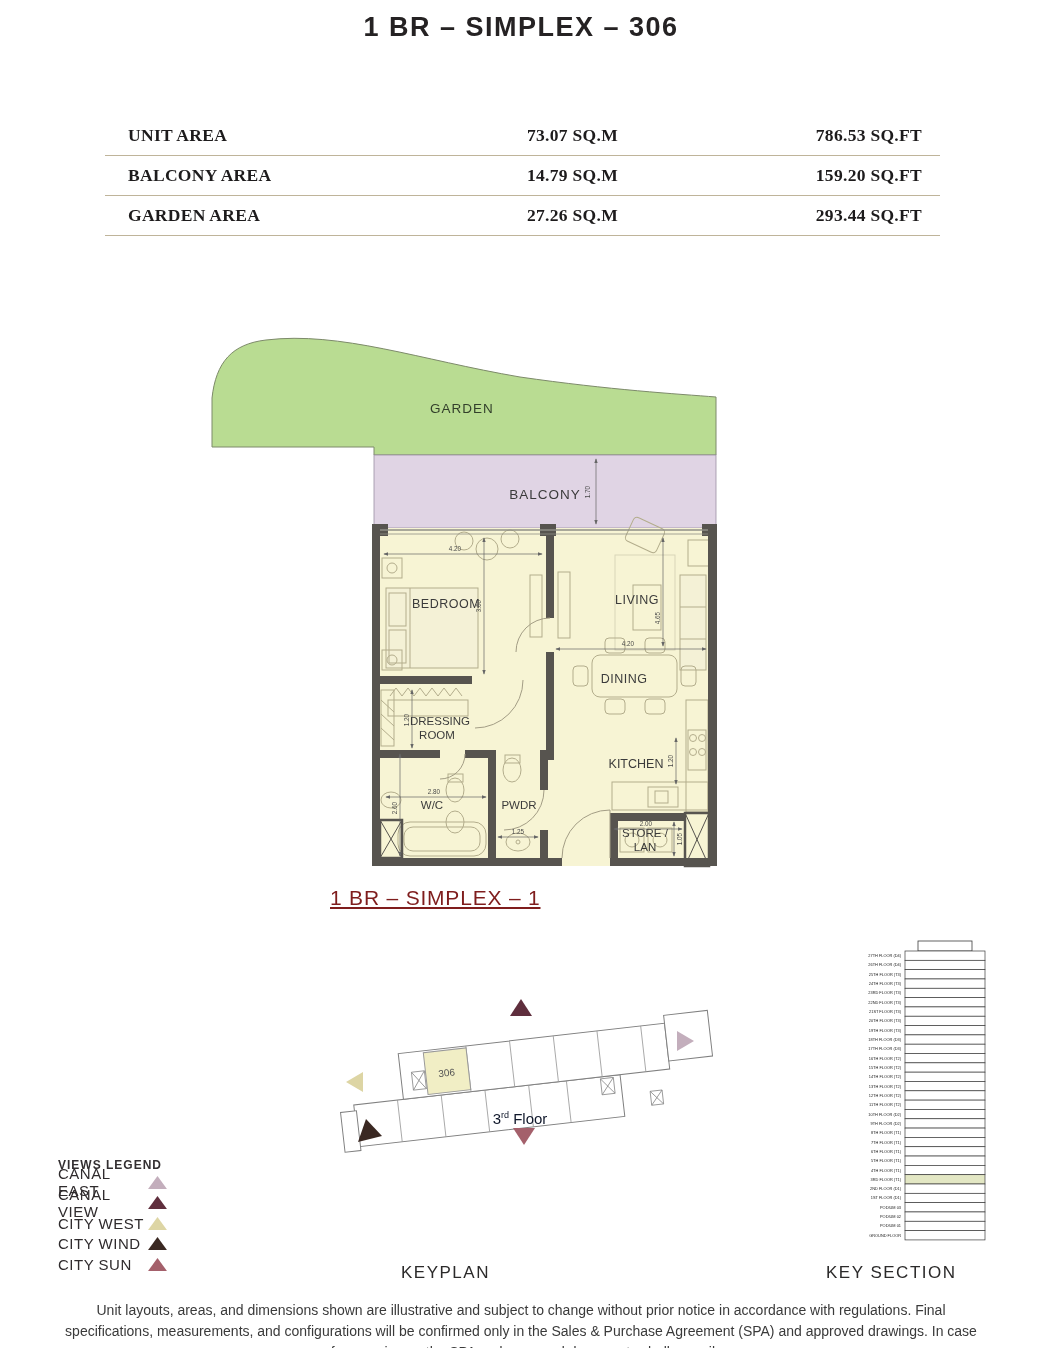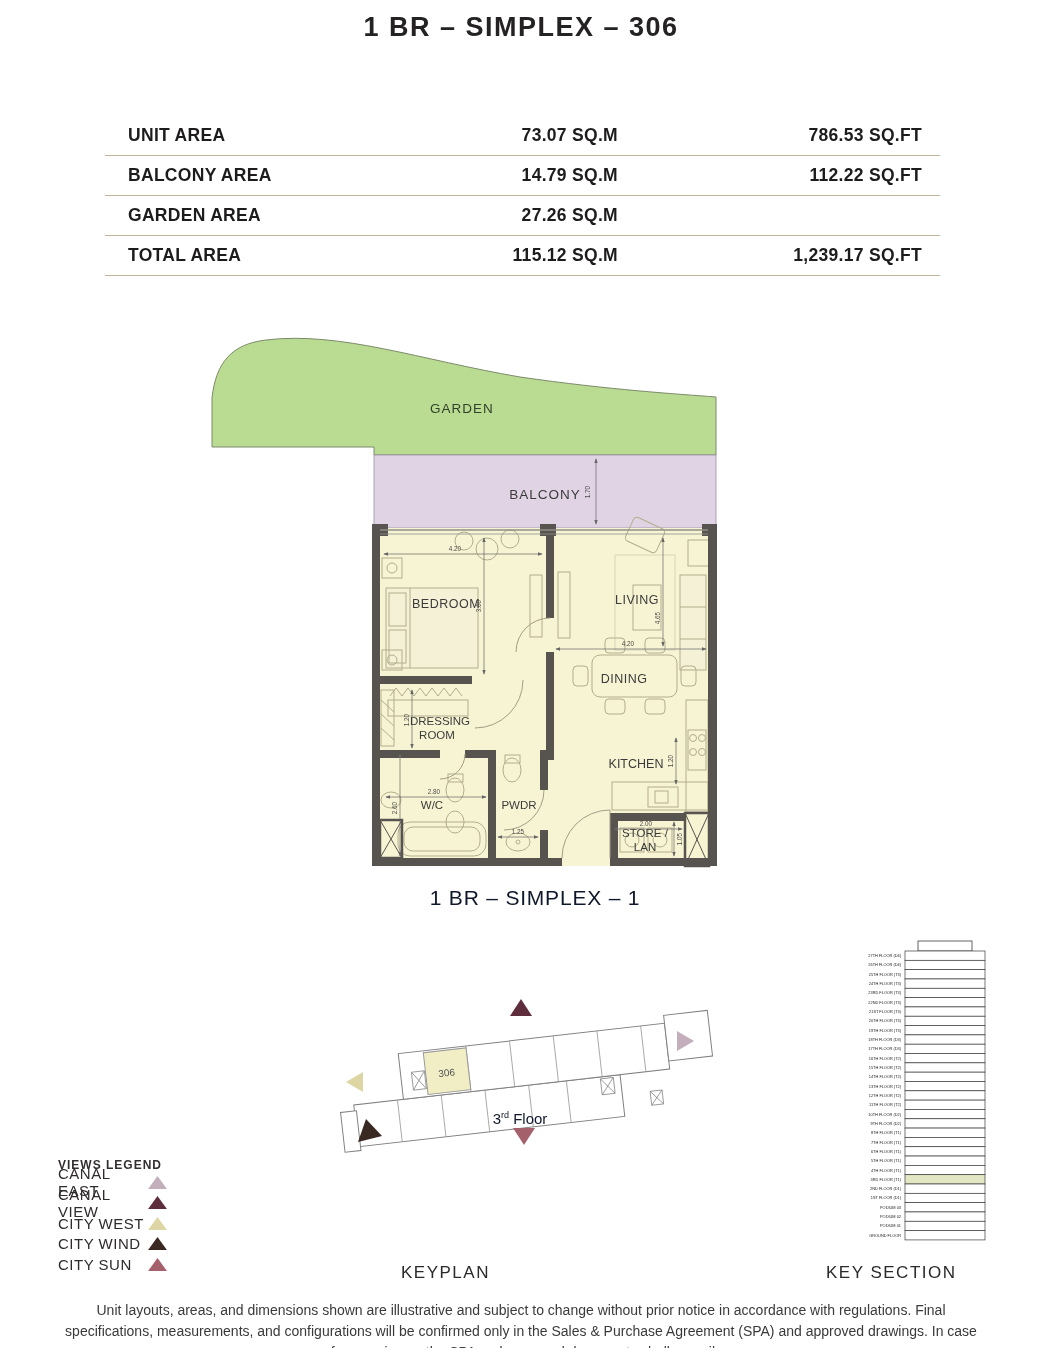--- a/index.html
+++ b/index.html
@@ -9,32 +9,32 @@
   }
   .page-title{
     position:absolute;top:12px;left:0;width:100%;text-align:center;
     font-size:27px;font-weight:800;letter-spacing:1.5px;color:#252223;
   }
   
   .area-table{position:absolute;left:105px;top:116px;width:835px;}
   .area-row{
     display:flex;align-items:center;height:39px;
     border-bottom:1px solid #bfb49a;
-    font-size:17.5px;font-weight:700;color:#1d1b1c;letter-spacing:0.3px;
+    font-size:17.5px;font-weight:700;color:#1d1b1c;letter-spacing:0.3px;font-family:Liberation Serif, serif;
   }
   .area-label{width:270px;padding-left:23px;}
   .area-sqm{width:220px;text-align:right;}
   .area-sqft{flex:1;text-align:right;padding-right:18px;}
   
   .drawing{position:absolute;left:0;top:0;width:1042px;height:1348px;}
   .drawing text{font-family:"Liberation Sans","DejaVu Sans",sans-serif;}
   
   .unit-caption{
-    position:absolute;left:330px;top:886px;width:410px;text-align:center;
-    font-size:21px;font-weight:500;color:#0f172a;letter-spacing:0.8px;
+    position:absolute;left:330px;top:886px;width:410px;
+    font-size:21px;font-weight:500;color:#7f1d1d;letter-spacing:0.8px;text-decoration:underline;
   }
   .floor-indicator{
     position:absolute;left:420px;top:1110px;width:200px;text-align:center;
     font-size:15px;color:#0f172a;
   }
   .floor-indicator sup{font-size:9px;}
   .section-label{
     position:absolute;top:1263px;font-size:17px;font-weight:500;
     letter-spacing:1.5px;color:#2b2a2a;text-align:left;width:220px;
   }
@@ -65,30 +65,26 @@
 
   <div class="area-table">
     <div class="area-row">
       <div class="area-label">UNIT AREA</div>
       <div class="area-sqm">73.07 SQ.M</div>
       <div class="area-sqft">786.53 SQ.FT</div>
     </div>
     <div class="area-row">
       <div class="area-label">BALCONY AREA</div>
       <div class="area-sqm">14.79 SQ.M</div>
-      <div class="area-sqft">112.22 SQ.FT</div>
+      <div class="area-sqft">159.20 SQ.FT</div>
     </div>
     <div class="area-row">
       <div class="area-label">GARDEN AREA</div>
       <div class="area-sqm">27.26 SQ.M</div>
-    </div>
-    <div class="area-row">
-      <div class="area-label">TOTAL AREA</div>
-      <div class="area-sqm">115.12 SQ.M</div>
-      <div class="area-sqft">1,239.17 SQ.FT</div>
+      <div class="area-sqft">293.44 SQ.FT</div>
     </div>
   </div>
 
   <svg class="drawing" viewBox="0 0 1042 1348">
     <defs>
       <marker id="dimArrow" markerWidth="7" markerHeight="7" refX="6" refY="3.5" orient="auto-start-reverse">
         <path d="M0,1 L7,3.5 L0,6 Z" fill="#666"></path>
       </marker>
     </defs>
 

